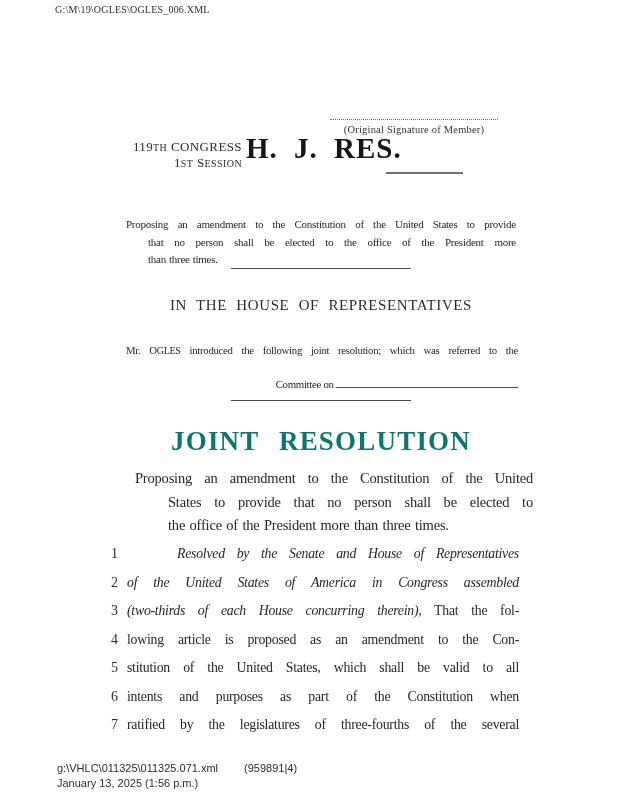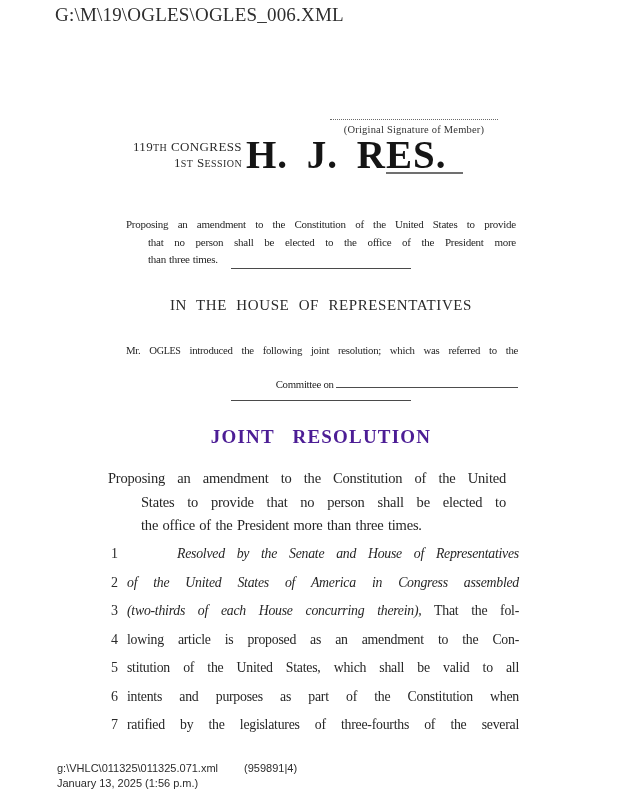--- a/index.html
+++ b/index.html
@@ -4,34 +4,34 @@
 <style>
   * { margin:0; padding:0; box-sizing:border-box; }
   html,body { background:#ffffff; }
   body {
     width:642px; height:800px; position:relative; overflow:hidden;
     font-family:"Liberation Serif", serif; color:#262626;
   }
   .abs { position:absolute; }
 
   
-  .filepath { left:55px; top:4px; font-size:19px; letter-spacing:.2px; color:#2e2e2e; }
+  .filepath { left:55px; top:4px; font-size:10px; letter-spacing:.2px; color:#2e2e2e; }
 
   
   .sig { left:330px; top:112px; width:168px; text-align:center; }
   .sig-line { height:8px; border-bottom:1.6px dotted #6b6b6b; margin-bottom:4px; }
   .sig-caption { font-size:10.5px; color:#333; letter-spacing:.2px; }
 
   
   .congress { left:112px; top:139px; width:130px; text-align:right;
               font-size:13px; line-height:15px; color:#2b2b2b; letter-spacing:.4px; }
   .sc { font-size:10px; }
 
   
-  .hjres { left:246px; top:132px; font-size:39px; font-weight:bold; color:#151515;
+  .hjres { left:246px; top:132px; font-size:29px; font-weight:bold; color:#151515;
            letter-spacing:1px; word-spacing:8px; font-family:"Liberation Serif", serif; }
   .hjres-blank { left:386px; top:172px; width:77px; border-top:2.5px solid #707070; }
 
   
   .preamble1 { left:126px; top:199px; width:390px; font-size:11px; line-height:17.5px;
                letter-spacing:-.25px; word-spacing:.5px;margin-top:17px; }
   .preamble1 .cont { padding-left:22px; }
 
   .jline { text-align:justify; text-align-last:justify; text-justify:inter-word; white-space:nowrap; overflow:visible; }
   .nline { text-align:left; white-space:nowrap; }
@@ -44,25 +44,25 @@
   .house { left:0; top:297px; width:642px; text-align:center; font-size:15px;
            letter-spacing:.6px; word-spacing:5px; color:#2b2b2b; }
 
   
   .introduced { left:126px; top:342px; width:392px; font-size:10.8px;
                 letter-spacing:-.3px; line-height:16px; }
   .introduced .committee-row { text-align:right; margin-top:17px; white-space:nowrap; }
   .committee-blank { display:inline-block; width:182px; border-bottom:1px solid #4d4d4d; height:11px; }
 
   
-  .title { left:0; top:426px; width:642px; text-align:center; font-size:19px; font-weight:bold;
-           letter-spacing:1.2px; word-spacing:12px; color:#4c1d95; }
+  .title { left:0; top:426px; width:642px; text-align:center; font-size:27px; font-weight:bold;
+           letter-spacing:1.2px; word-spacing:12px; color:#0f766e; }
 
   
-  .preamble2 { left:108px; top:467px; width:398px; font-size:14.5px; line-height:23.7px;
+  .preamble2 { left:135px; top:467px; width:398px; font-size:14.5px; line-height:23.7px;
                letter-spacing:-.2px; word-spacing:1px; }
   .preamble2 .cont { padding-left:33px; }
 
   
   .bill-lines { left:100px; top:546px; width:419px; }
   .bill-line { display:flex; align-items:flex-start; height:28.5px; overflow:visible; }
   .line-num { width:18px; text-align:right; margin-right:9px; font-size:14px; color:#2b2b2b; flex:none; }
   .line-text { width:392px; flex:none; font-size:13.8px; letter-spacing:-.25px; word-spacing:.5px; }
   .line-text.first-indent { padding-left:50px; }
   .it { font-style:italic; }

